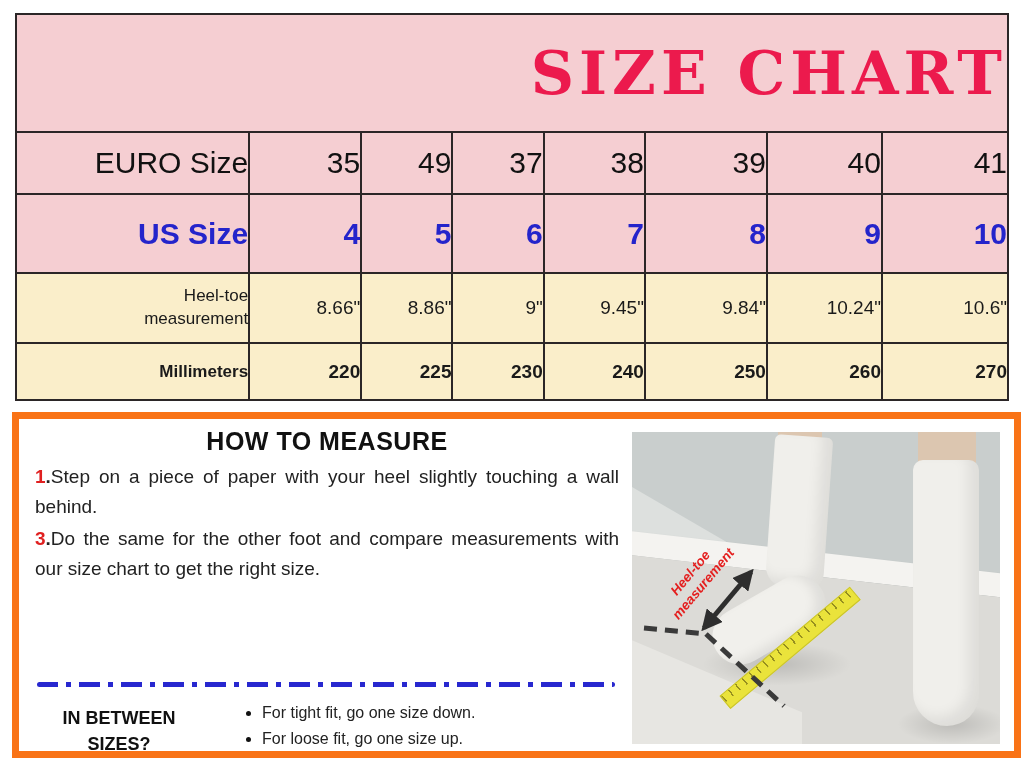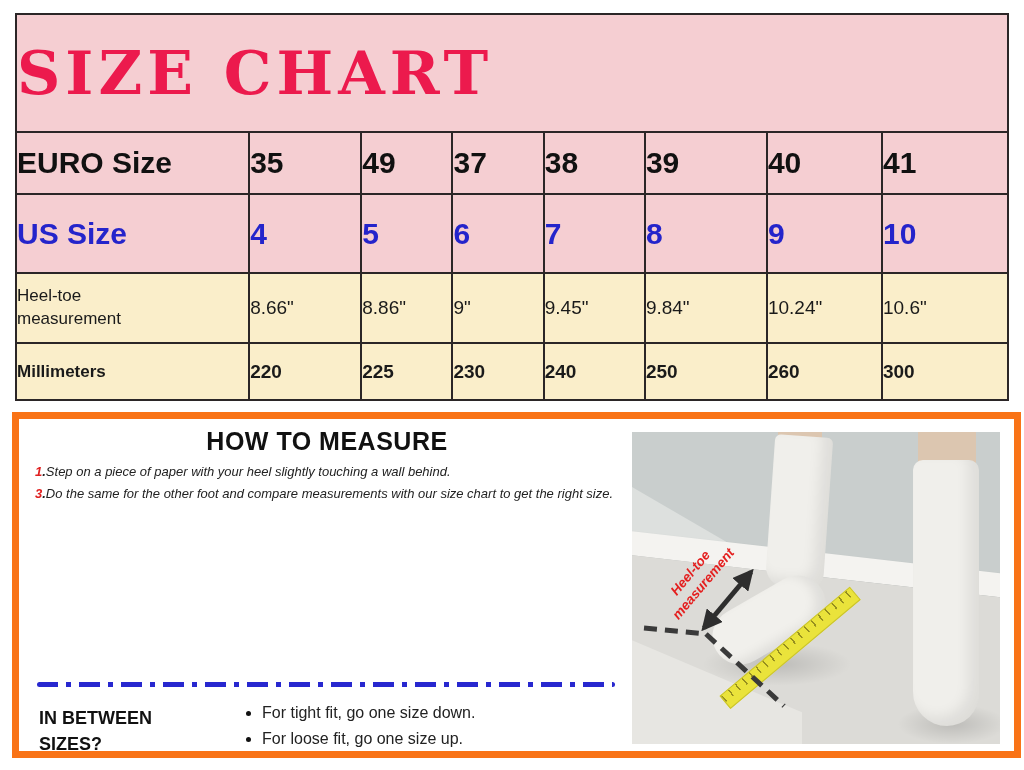--- a/index.html
+++ b/index.html
@@ -12,66 +12,66 @@
     overflow: hidden;
   }
 
   
   .size-table {
     position: absolute; left: 15px; top: 13px; width: 994px;
     border-collapse: collapse; table-layout: fixed;
   }
   .size-table td {
     border: 2.5px solid #2b2627;
-    text-align: left; vertical-align: middle; margin-left: 36px;
+    text-align: right; vertical-align: middle; margin-left: 36px;
   }
   .row-pink td { background: #f5ced2; }
   .row-cream td { background: #faeeca; }
   .title-cell {
     height: 118px; background: #f5ced2;
   }
   .title-text {
     font-family: "DejaVu Serif", serif;
     font-weight: bold; font-size: 60px; letter-spacing: 5px;
     color: #ec1a4d;
   }
-  .row-euro td { height: 62px; font-size: 30px; font-weight: bold; color: #111; }
+  .row-euro td { height: 62px; font-size: 30px; font-weight: normal; color: #111; }
   .row-us td   { height: 79px; font-size: 30px; font-weight: bold; color: #2424cb; }
   .row-heel td { height: 70px; font-size: 19px; color: #1a1a1a; }
   .row-mm td   { height: 57px; font-size: 19px; color: #1a1a1a; font-weight: bold; }
   .row-heel .rowlabel, .row-mm .rowlabel { font-size: 17px; }
   .wrap2 { display: inline-block; width: 145px; line-height: 1.35; }
 
   
   .measure-panel {
     position: absolute; left: 12px; top: 412px; width: 1009px; height: 346px;
     border: 7px solid #f97316; background: #ffffff;
   }
   .howto-left { position: absolute; left: 16px; top: 8px; width: 584px; }
   .howto-heading {
     text-align: center; font-size: 25px; font-weight: bold;
     letter-spacing: 0.5px; color: #111; margin-bottom: 6px;
   }
   .step {
-    font-style: italic; font-size: 13px; line-height: 1.6;
+    font-size: 19px; line-height: 1.6;
     text-align: justify; color: #222; margin-bottom: 1px;
   }
   .step .num { color: #e02020; font-weight: bold; }
   .step .numdot { color: #222; font-weight: bold; }
   .divider {
     position: absolute; left: 18px; top: 263px; width: 578px; height: 5px;
     border-radius: 3px;
     background: repeating-linear-gradient(90deg,
       #2828cf 0 21px, transparent 21px 29px,
       #2828cf 29px 34px, transparent 34px 42px);
   }
   .between { position: absolute; left: 20px; top: 281px; display: flex; align-items: flex-start; }
   .between-label {
     width: 160px; font-weight: bold; font-size: 18px; line-height: 1.45;
-    text-align: left; color: #111; padding-top: 5px;
+    text-align: center; color: #111; padding-top: 5px;
   }
   .between-list { margin-left: 45px; padding-left: 18px; font-size: 16px; line-height: 1.6; color: #222; }
   .between-list li::marker { color: #111; }
 
   
   .photo {
     position: absolute; top: 13px; right: 14px; width: 368px; height: 312px;
     background: #c9cecd; overflow: hidden;
   }
   .corner-wall {
@@ -173,21 +173,21 @@
     <td>10.6"</td>
   </tr>
   <tr class="row-cream row-mm">
     <td class="rowlabel">Millimeters</td>
     <td>220</td>
     <td>225</td>
     <td>230</td>
     <td>240</td>
     <td>250</td>
     <td>260</td>
-    <td>300</td>
+    <td>270</td>
   </tr>
 </tbody>
   </table>
 
 <div class="measure-panel">
   <div class="howto-left">
     <div class="howto-heading">HOW TO MEASURE</div>
     <p class="step"><span class="num">1</span><span class="numdot">.</span><span>Step on a piece of paper with your heel slightly touching a wall behind.</span></p>
     <p class="step"><span class="num">3</span><span class="numdot">.</span><span>Do the same for the other foot and compare measurements with our size chart to get the right size.</span></p>
   </div>

